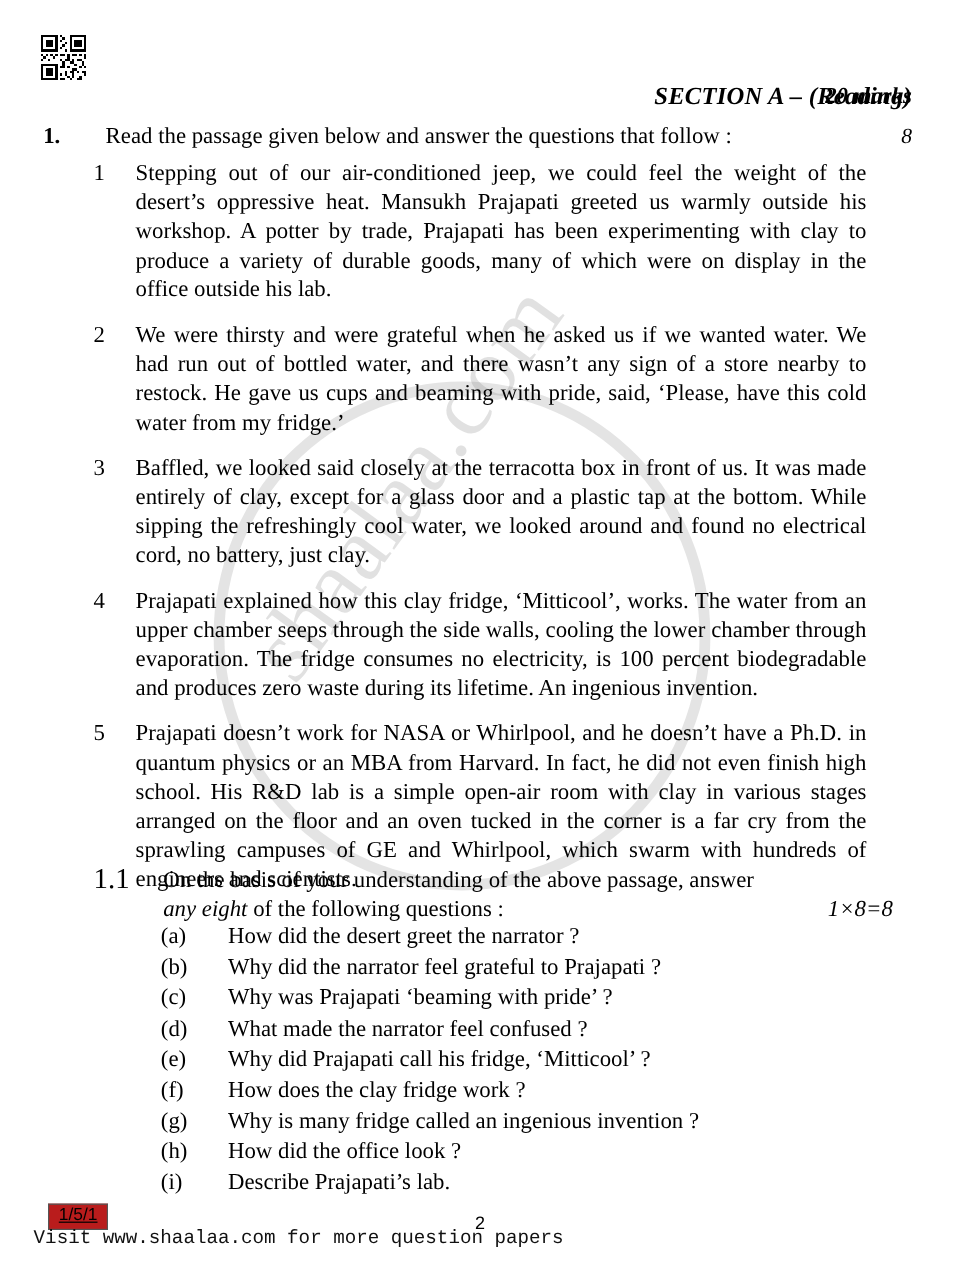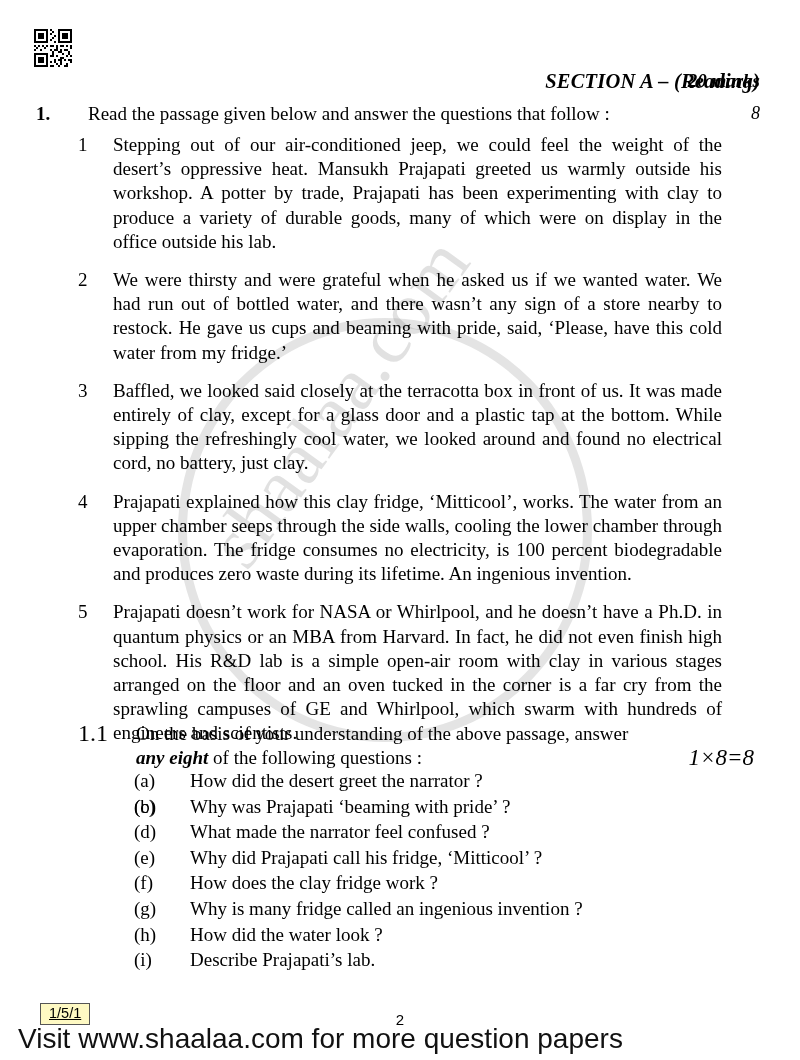--- a/index.html
+++ b/index.html
@@ -177,29 +177,29 @@
     text-align: justify;
     text-justify: inter-word;
     width: 588px;
   }
   .sub-q-line2 {
     display: block;
     position: relative;
     width: 624px;
   }
   .sub-q-bold {
-    font-weight: bold;
+    font-weight: normal;
     font-style: italic;
   }
   .sub-q-marks {
     position: absolute;
-    right: 6px;
+    right: 16px;
     bottom: 0;
     font-style: italic;
-    font-size: 23px;
+    font-size: 19px;
   }
 
   
   .qlist {
     position: absolute;
     left: 134px;
     top: 768px;
     width: 600px;
   }
   .qitem {
@@ -218,39 +218,39 @@
 
   
   .code-box {
     position: absolute;
     left: 40px;
     top: 1003px;
     border: 1px solid #555;
     padding: 1px 8px 2px 8px;
     font-family: "Liberation Sans", "DejaVu Sans", sans-serif;
     font-size: 14.5px;
-    background: #fef9c3;
+    background: #b91c1c;
     line-height: 17px;
     text-decoration: underline;
   }
   .page-number {
     position: absolute;
     left: 0;
     right: 0;
     top: 1011px;
     text-align: center;
     font-family: "Liberation Sans", "DejaVu Sans", sans-serif;
     font-size: 15px;
   }
   .site-footer {
     position: absolute;
-    left: 18px;
+    left: 28px;
     top: 1023px;
-    font-family: Liberation Sans, sans-serif;
-    font-size: 28px;
+    font-family: Liberation Mono, monospace;
+    font-size: 16px;
     color: #111;
     white-space: nowrap;
   }
 </style>
 </head>
 <body>
 
 <div class="page">
 
   <div class="qr-wrap">
@@ -375,20 +375,21 @@
       </div>
     </div>
 
     <div class="qlist">
       <div class="qitem">
         <span class="qitem-label">(a)</span>
         <span>How did the desert greet the narrator ?</span>
       </div>
       <div class="qitem">
         <span class="qitem-label">(b)</span>
+        <span>Why did the narrator feel grateful to Prajapati ?</span>
       </div>
       <div class="qitem">
         <span class="qitem-label">(c)</span>
         <span>Why was Prajapati ‘beaming with pride’ ?</span>
       </div>
       <div class="qitem">
         <span class="qitem-label">(d)</span>
         <span>What made the narrator feel confused ?</span>
       </div>
       <div class="qitem">
@@ -398,21 +399,21 @@
       <div class="qitem">
         <span class="qitem-label">(f)</span>
         <span>How does the clay fridge work ?</span>
       </div>
       <div class="qitem">
         <span class="qitem-label">(g)</span>
         <span>Why is many fridge called an ingenious invention ?</span>
       </div>
       <div class="qitem">
         <span class="qitem-label">(h)</span>
-        <span>How did the water look ?</span>
+        <span>How did the office look ?</span>
       </div>
       <div class="qitem">
         <span class="qitem-label">(i)</span>
         <span>Describe Prajapati’s lab.</span>
       </div>
     </div>
 
     <div class="code-box">1/5/1</div>
     <div class="page-number">2</div>
     <div class="site-footer">Visit www.shaalaa.com for more question papers</div>

